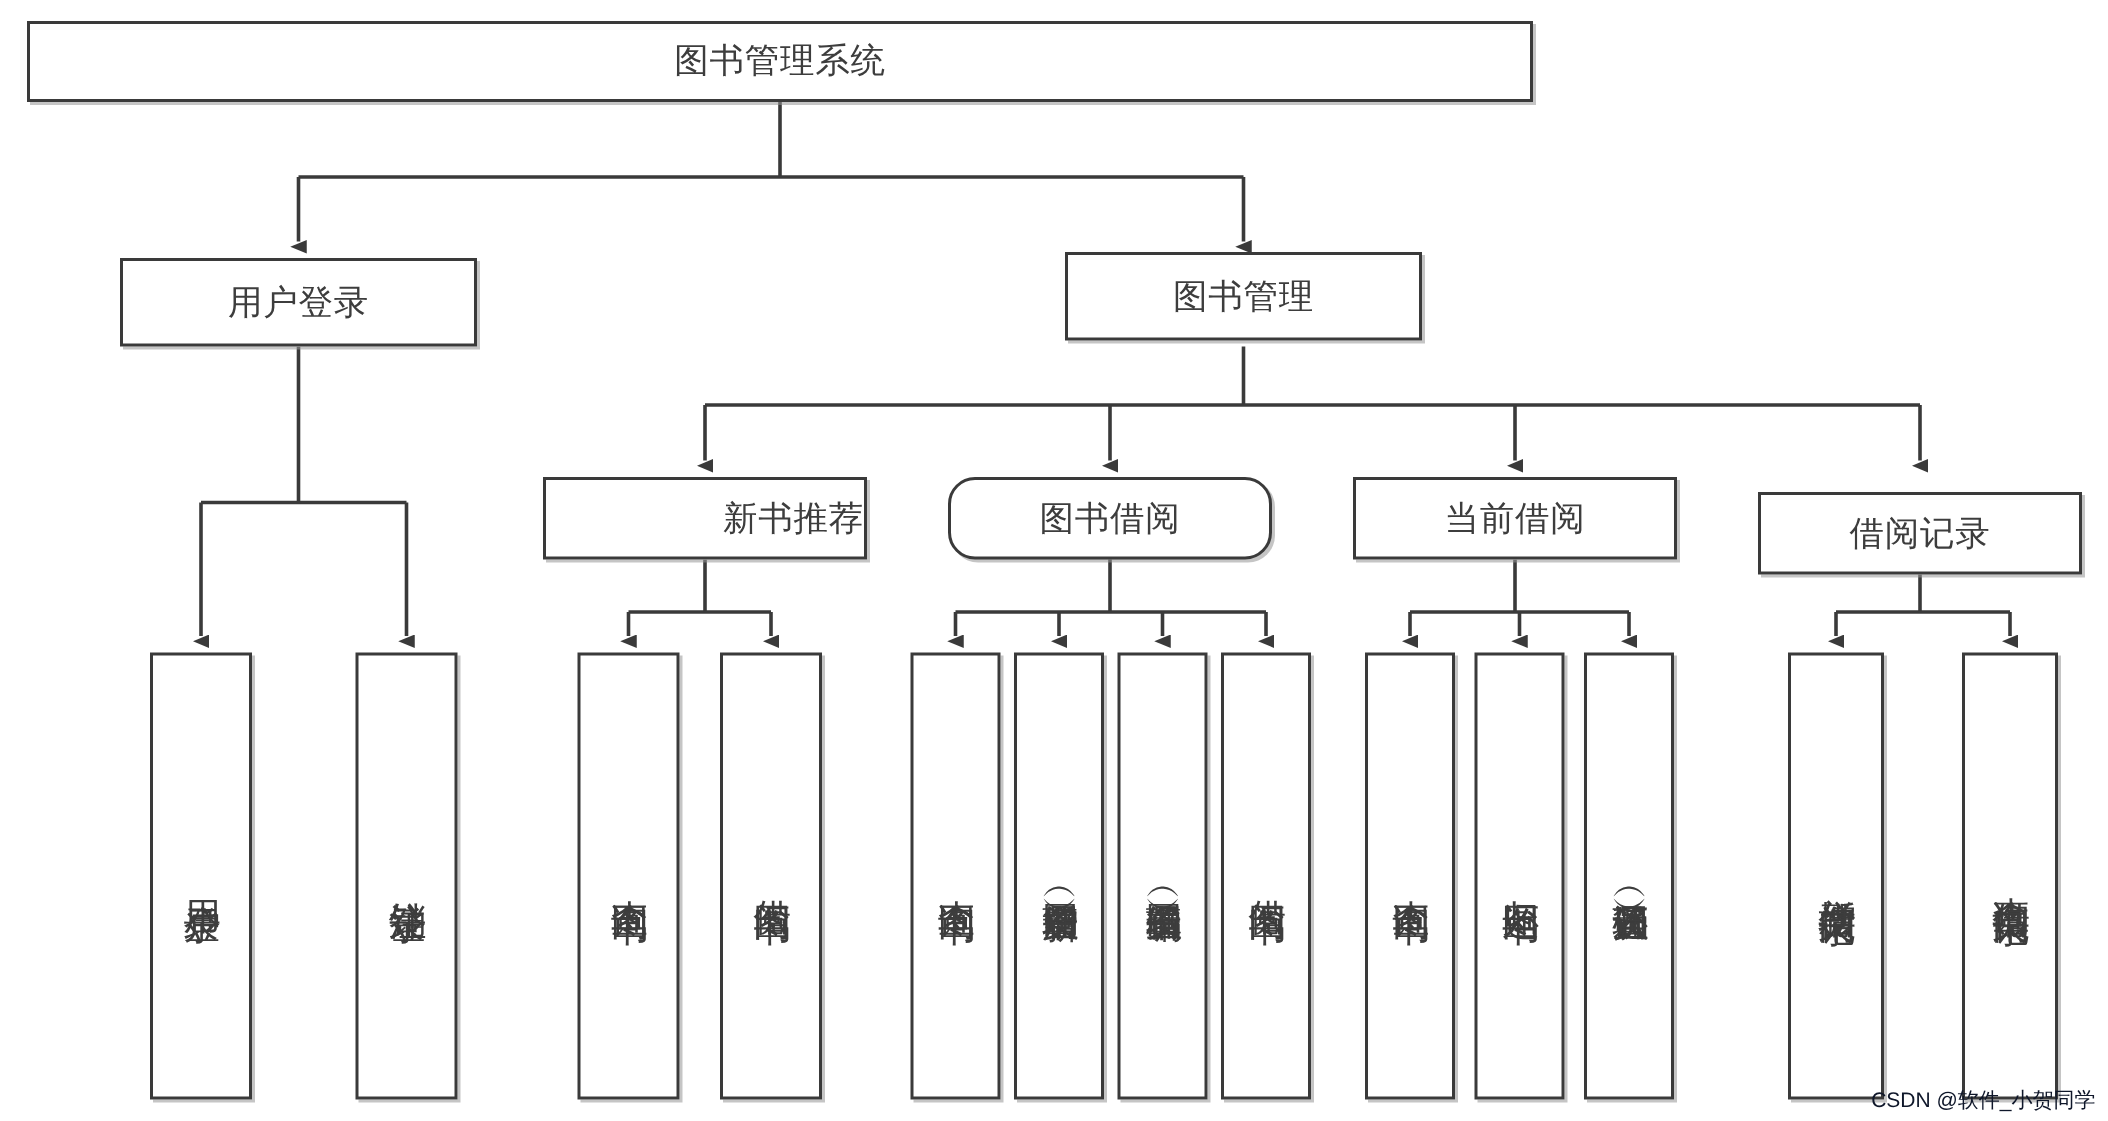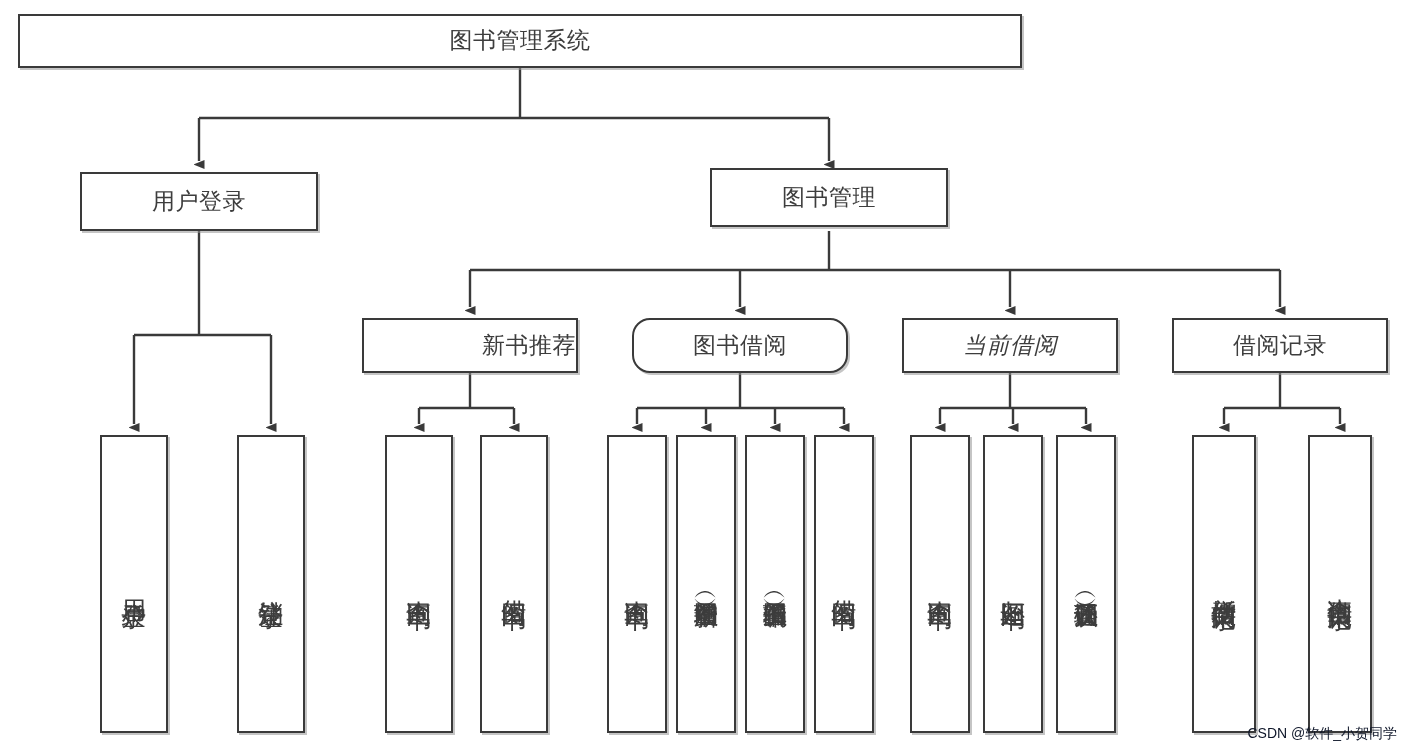--- a/index.html
+++ b/index.html
@@ -132,24 +132,24 @@
       </div>
       <div class="node horizontal" style="left: 710px; top: 168px; width: 238px; height: 59px;">
         <span class="label">图书管理</span>
       </div>
       <div class="node horizontal" style="left: 362px; top: 318px; width: 216px; height: 55px; justify-content: flex-end;">
         <span class="label">新书推荐</span>
       </div>
       <div class="node horizontal" style="left: 632px; top: 318px; width: 216px; height: 55px; border-radius: 18px;">
         <span class="label">图书借阅</span>
       </div>
-      <div class="node horizontal" style="left: 902px; top: 318px; width: 216px; height: 55px; font-style: italic;">
+      <div class="node horizontal" style="left: 902px; top: 318px; width: 216px; height: 55px;">
         <span class="label">当前借阅</span>
       </div>
-      <div class="node horizontal" style="left: 1172px; top: 318px; width: 216px; height: 55px;">
+      <div class="node horizontal" style="left: 1172px; top: 328px; width: 216px; height: 55px;">
         <span class="label">借阅记录</span>
       </div>
       <div class="node vertical" style="left: 100px; top: 435px; width: 68px; height: 298px;">
         <span class="label">用户登录</span>
       </div>
       <div class="node vertical" style="left: 237px; top: 435px; width: 68px; height: 298px;">
         <span class="label">注销登录</span>
       </div>
       <div class="node vertical" style="left: 385px; top: 435px; width: 68px; height: 298px;">
         <span class="label">查询图书</span>

